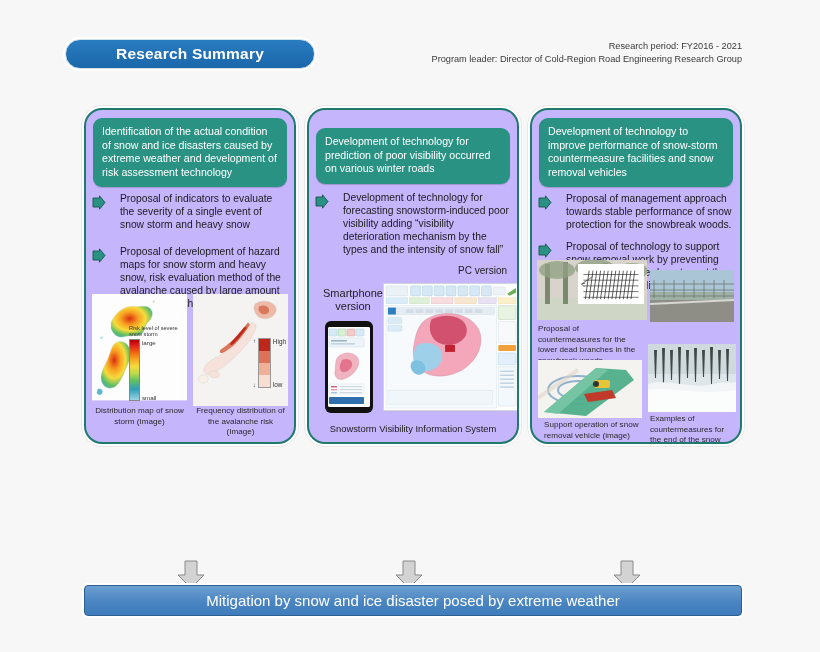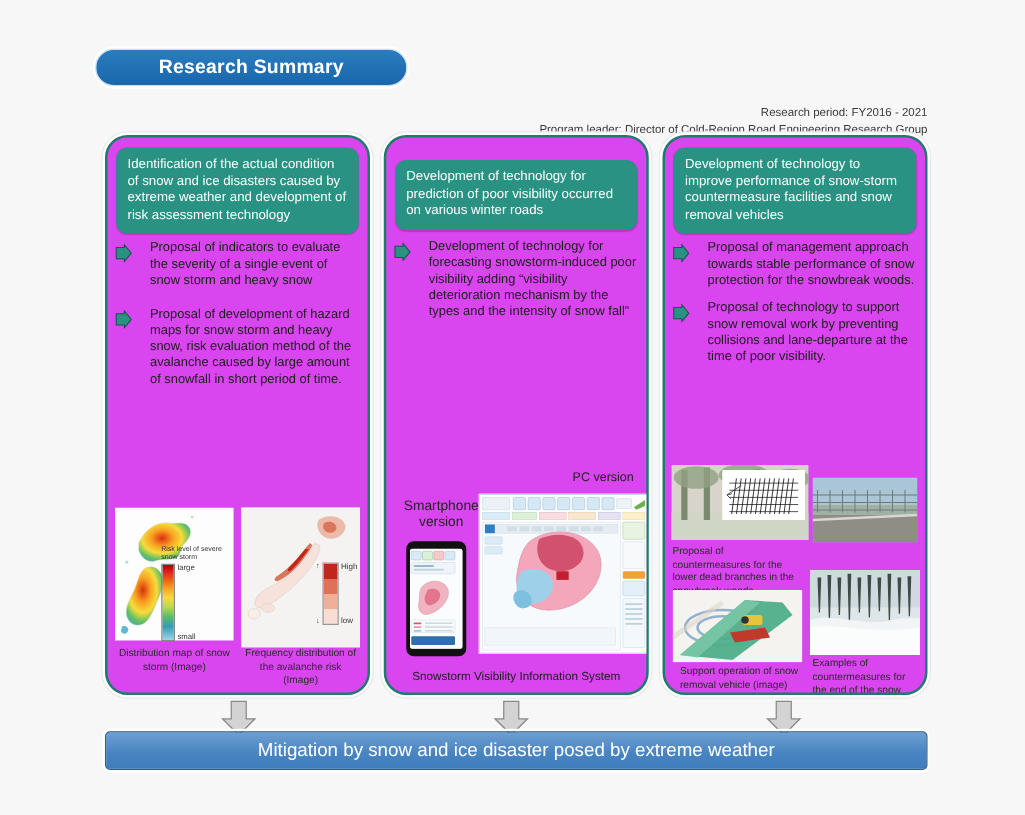--- a/index.html
+++ b/index.html
@@ -12,21 +12,21 @@
   }
   #root {
     position: relative;
     width: 820px; height: 652px;
     background: #f7f7f7;
   }
 
   
   .hdr-pill {
     position: absolute;
-    left: 76px; top: 39px;
+    left: 65px; top: 39px;
     width: 250px; height: 30px;
     background: #1f6fb5;
     background: linear-gradient(180deg,#2a7cc0 0%,#1a66ab 100%);
     border-radius: 16px;
     border: 1px solid #cfe0ef;
     box-shadow: 0 0 0 2px #ffffff;
     display: flex; align-items: center; justify-content: center;
   }
   .hdr-pill span {
     color: #ffffff;
@@ -34,37 +34,36 @@
     font-weight: bold;
     letter-spacing: 0.2px;
   }
   .hdr-meta {
     position: absolute;
     right: 78px; top: 40px;
     text-align: right;
     color: #3a3a3a;
     font-size: 9.2px;
     line-height: 1.45;
-    margin-top: 44px;
   }
 
   
   .cols {
     position: absolute;
     left: 84px; top: 108px;
     width: 658px; height: 448px;
     display: flex;
     justify-content: space-between;
   }
   .col {
     width: 212px;
-    height: 448px;
+    height: 336px;
     border: 2px solid #1f7a6e;
     border-radius: 18px;
-    background: #d946ef;
+    background: #c4b5fd;
     box-shadow: 0 0 0 2px #ffffff, 0 0 0 3px #e9e9e9;
     position: relative;
     overflow: hidden;
   }
   .col-head {
     margin: 8px 7px 0 7px;
     background: #2a9283;
     border-radius: 9px;
     color: #ffffff;
     padding: 7px 8px 8px 9px;

